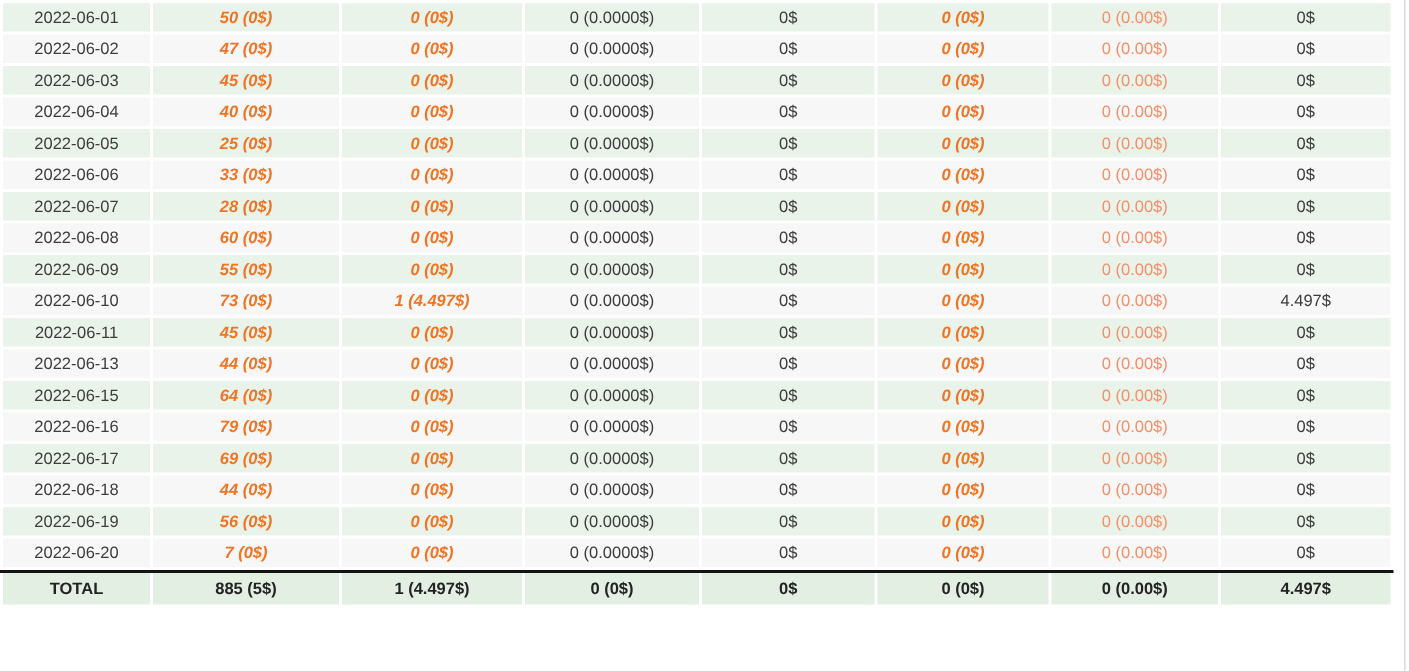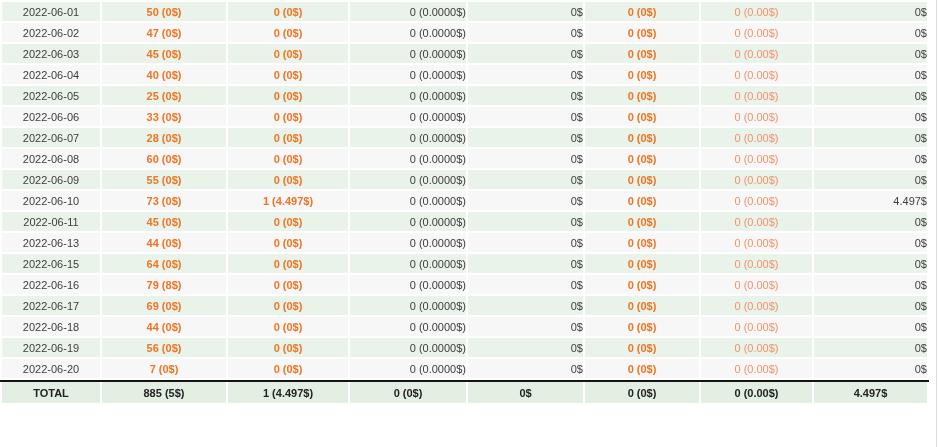--- a/index.html
+++ b/index.html
@@ -30,22 +30,22 @@
     font-size: 11px;
     text-align: center;
     vertical-align: middle;
     white-space: nowrap;
     overflow: hidden;
   }
   table.stats tbody tr:nth-child(odd) td  { background: #eaf3ea; }
   table.stats tbody tr:nth-child(even) td { background: #f7f7f7; }
 
   .c-date   { color: #3d3d3d; }
-  .c-orange { color: #ef7524; font-weight: bold; }
-  .c-dark   { color: #3d3d3d; text-align: right; }
+  .c-orange { color: #ef7524; font-weight: bold; font-style: italic; }
+  .c-dark   { color: #3d3d3d; }
   .c-salmon { color: #f2916b; }
 
   .total-divider {
     width: 929px; height: 2px;
     background: #141414;
   }
   table.stats-total td {
     background: #e2efe2;
     color: #232323;
     font-weight: bold;
@@ -200,21 +200,21 @@
           <td class="c-orange">64 (0$)</td>
           <td class="c-orange">0 (0$)</td>
           <td class="c-dark">0 (0.0000$)</td>
           <td class="c-dark">0$</td>
           <td class="c-orange">0 (0$)</td>
           <td class="c-salmon">0 (0.00$)</td>
           <td class="c-dark">0$</td>
         </tr>
         <tr>
           <td class="c-date">2022-06-16</td>
-          <td class="c-orange">79 (8$)</td>
+          <td class="c-orange">79 (0$)</td>
           <td class="c-orange">0 (0$)</td>
           <td class="c-dark">0 (0.0000$)</td>
           <td class="c-dark">0$</td>
           <td class="c-orange">0 (0$)</td>
           <td class="c-salmon">0 (0.00$)</td>
           <td class="c-dark">0$</td>
         </tr>
         <tr>
           <td class="c-date">2022-06-17</td>
           <td class="c-orange">69 (0$)</td>

